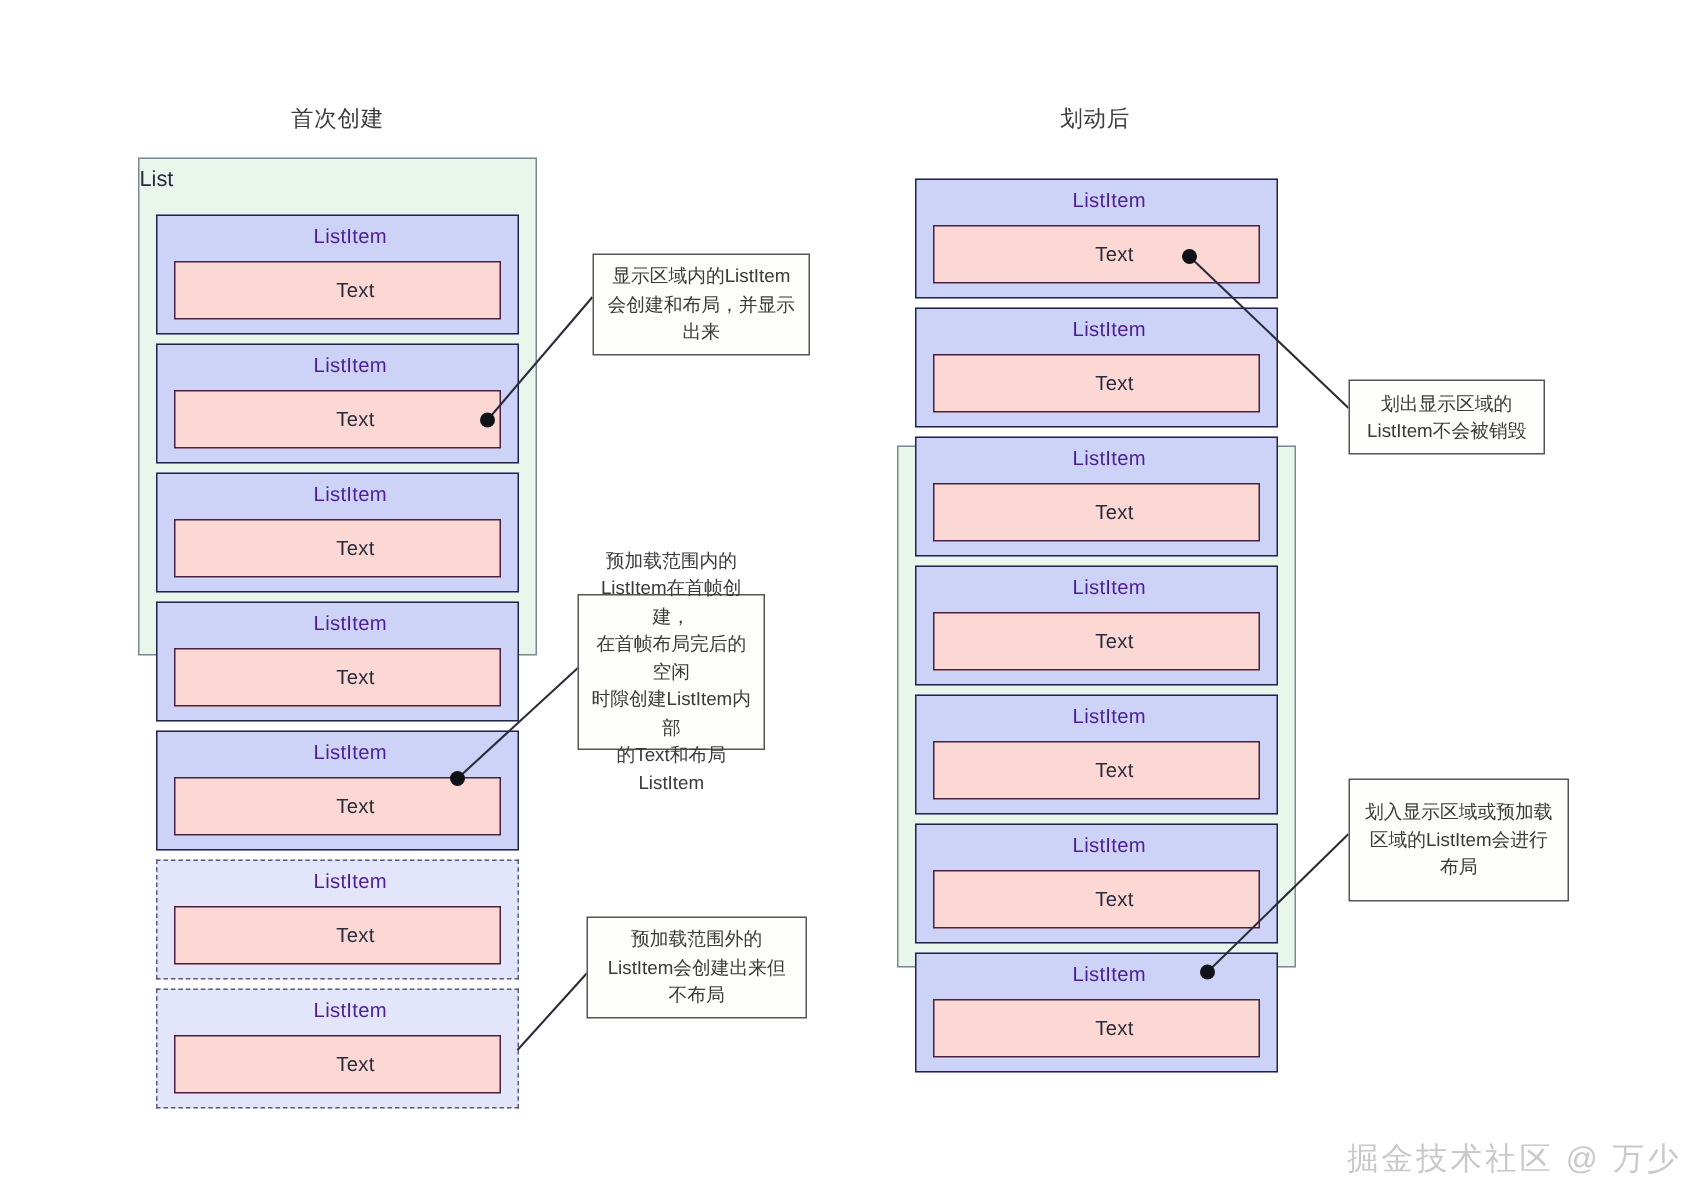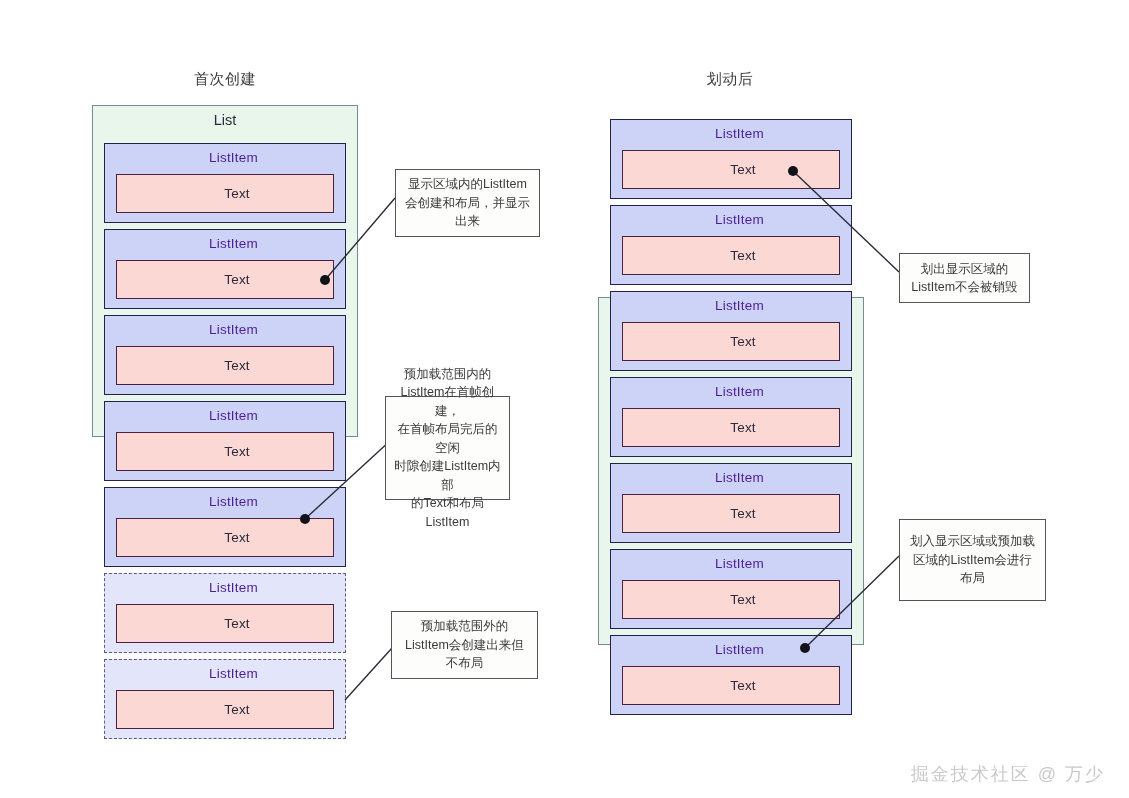--- a/index.html
+++ b/index.html
@@ -36,21 +36,20 @@
     position: absolute;
     background: #e9f6ec;
     border: 1.6px solid #7a8a92;
     box-sizing: border-box;
   }
   .list-label {
     position: absolute;
     top: 6px;
     left: 0;
     right: 0;
-    text-align: center;
     font-size: 14.5px;
     color: #2a2a3a;
   }
 
   
   .list-item {
     position: absolute;
     background: #ccd3f6;
     border: 1.6px solid #22224a;
     box-sizing: border-box;
@@ -113,23 +112,23 @@
   
   .leaders {
     position: absolute;
     inset: 0;
     pointer-events: none;
   }
 
   
   .watermark {
     position: absolute;
-    right: 24px;
+    right: 8px;
     bottom: 12px;
-    font-size: 18px;
+    font-size: 21px;
     color: #c9c9c9;
     letter-spacing: 2px;
     white-space: nowrap;
   }
 </style>
 </head>
 <body>
 
 <div class="stage">
 

